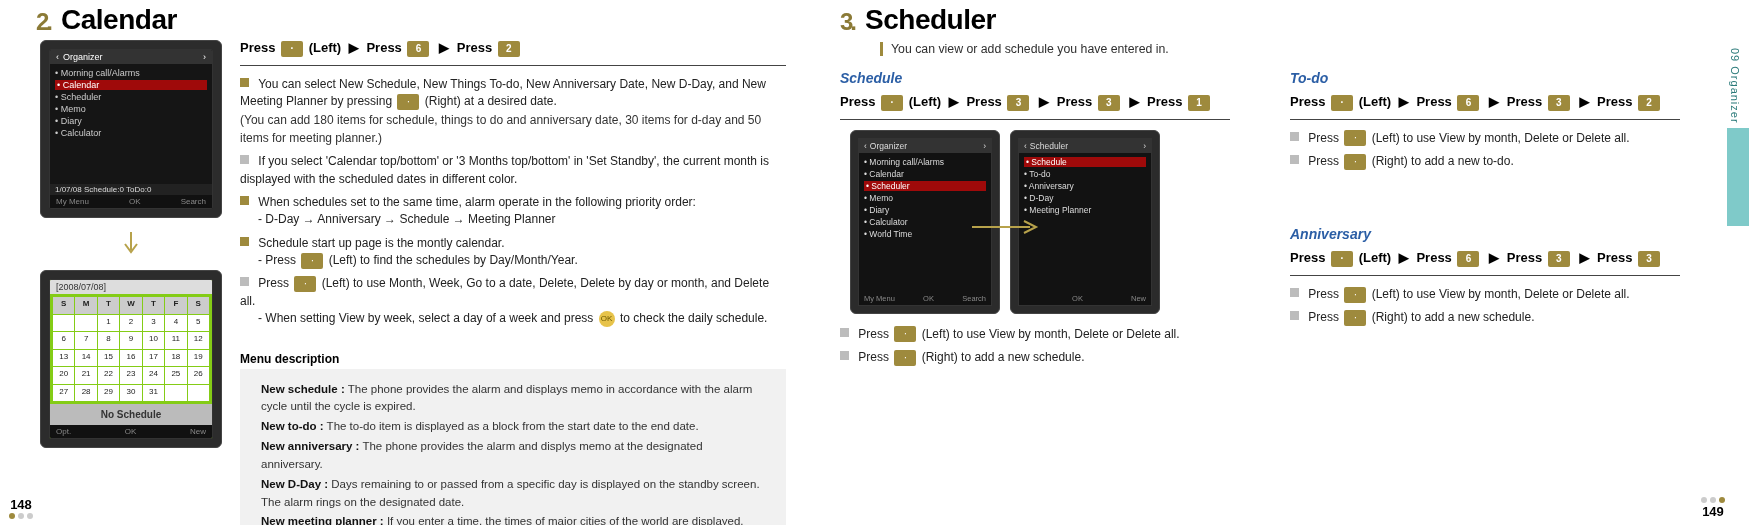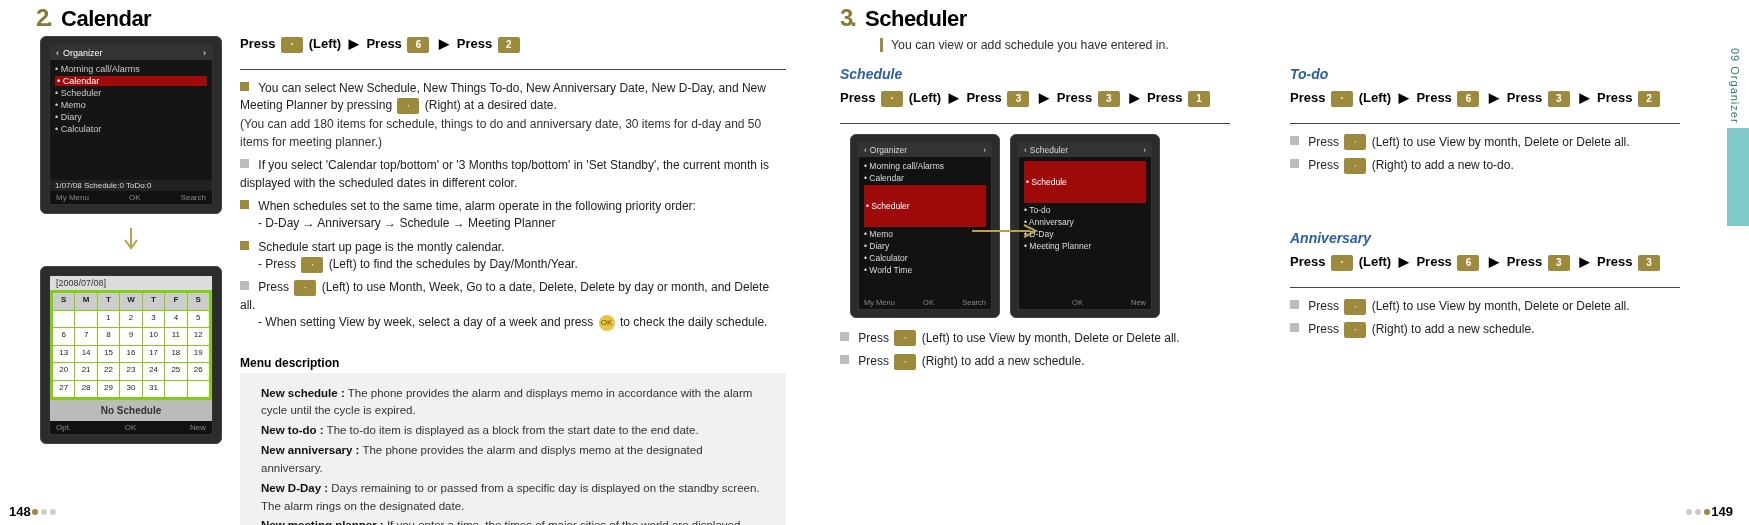--- a/index.html
+++ b/index.html
@@ -31,39 +31,39 @@
   }
   .col-left{width:750px;}
   .col-right{width:820px; display:flex; gap:50px;}
 
   .sec-head{display:flex;align-items:flex-end;gap:8px;margin:4px 0 4px 0;}
   .sec-num{
     font-size:24px;font-weight:700;color:var(--olive-dark);
     display:inline-flex;align-items:center;gap:0;
   }
   .sec-num .dot{font-size:24px;color:var(--olive-dark);margin-left:-3px;}
-  .sec-title{font-size:22px;font-weight:700;color:#000;letter-spacing:-0.5px;}
+  .sec-title{font-size:28px;font-weight:700;color:#000;letter-spacing:-0.5px;}
   .sec-sub{
     display:flex;margin:6px 0 14px 40px;font-size:12.3px;color:#2f2f2f;
   }
   .sec-sub-bar{width:3px;background:var(--olive);margin-right:8px;align-self:stretch;}
 
   .btn-key{
     display:inline-flex;align-items:center;justify-content:center;
     min-width:22px;height:16px;background:var(--olive);color:#fff;
     font-size:10px;line-height:1;border-radius:2px;vertical-align:middle;
     padding:0 4px;margin:0 2px;
   }
   .btn-key.circle{
     width:16px;height:16px;min-width:16px;border-radius:50%;
     background:#e7c34a;color:#6b5800;font-size:8px;
   }
   .pressline{
     font-weight:700;font-size:13px;color:#000;
-    margin:0 0 10px 0;border-bottom:1.5px solid #444;padding-bottom:16px;
+    margin:0 0 10px 0;border-bottom:1.5px solid #444;padding-bottom:8px;
   }
   .pressline .p{font-weight:700;}
   .pressline .arrow{margin:0 4px;}
 
   .block-sq{display:inline-block;width:9px;height:9px;background:var(--olive);margin-right:6px;vertical-align:1px;}
   .block-sq.gray{background:#bcbcbc;}
   ul{list-style:none;margin:0;padding:0;}
   .body{display:flex;gap:14px;}
   .phone-col{width:190px;display:flex;flex-direction:column;gap:14px;align-items:center;}
   .phone{
@@ -109,24 +109,24 @@
   }
   .side-label{
     position:absolute;top:48px;right:8px;width:12px;
     color:#2a7a79;font-size:11px;
     writing-mode:vertical-rl;transform:rotate(0deg);
     letter-spacing:1px;
   }
 
   .pagenum{
     position:absolute;bottom:6px;font-size:13px;font-weight:700;color:#000;
-    display:flex;align-items:center;gap:1px;
+    display:flex;align-items:center;gap:1px;flex-direction:column;
   }
   .pagenum.left{left:9px;}
-  .pagenum.right{right:16px;}
+  .pagenum.right{right:24px;}
   .dot3{display:inline-flex;gap:3px;}
   .dot3 span{width:6px;height:6px;border-radius:50%;background:#ccc;}
   .dot3 span.act{background:var(--olive);}
 
   .connect{
     position:relative;height:24px;width:190px;
   }
   .connect svg{display:block;margin:0 auto;}
 
   .dual-phone{
@@ -134,21 +134,21 @@
   }
   .dual-phone .inner{display:flex;align-items:center;gap:10px;justify-content:center;}
   .dual-phone .ph{
     width:150px;height:184px;background:#2b2b2b;border-radius:6px;border:1px solid #444;
     display:flex;flex-direction:column;
   }
   .dual-phone .ph .screen{flex:1;margin:7px;background:#121212;border:1px solid #333;display:flex;flex-direction:column;font-size:8.5px;color:#ddd;}
   .dual-phone .ph .hdr{background:#333;padding:2px 5px;display:flex;align-items:center;gap:3px;}
   .dual-phone .ph .rows{flex:1;display:flex;flex-direction:column;gap:2px;padding:4px 5px;}
   .dual-phone .ph .row{white-space:nowrap;}
-  .dual-phone .ph .row.sel{background:#9f0a0a;color:#fff;padding:16px 2px;}
+  .dual-phone .ph .row.sel{background:#9f0a0a;color:#fff;padding:0 2px;}
   .dual-phone .ph .foot{display:flex;justify-content:space-between;padding:2px 5px;color:#888;font-size:7.5px;}
   .dual-phone .wire{position:absolute;left:132px;right:132px;top:82px;pointer-events:none;}
 
 </style>
 </head>
 <body>
 
 <div class="side-tab"></div>
 <div class="side-label">09  Organizer</div>
 

